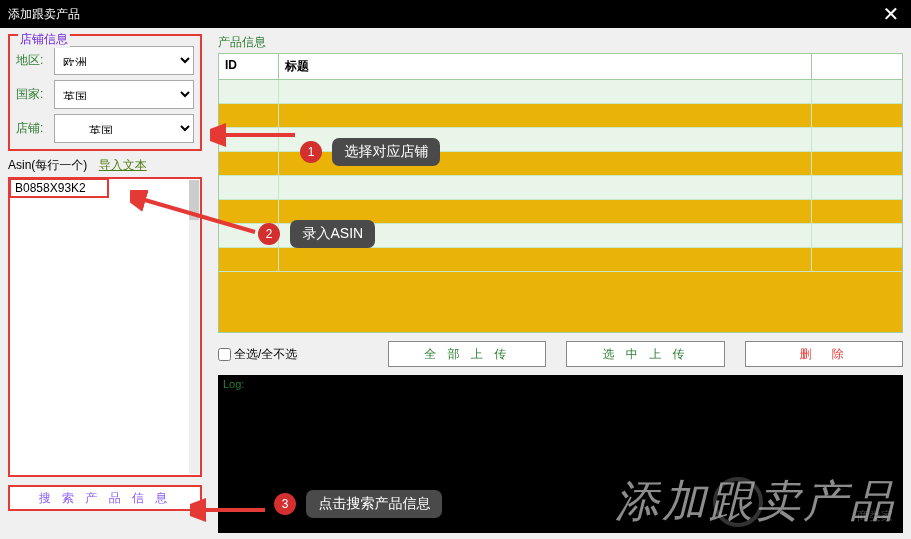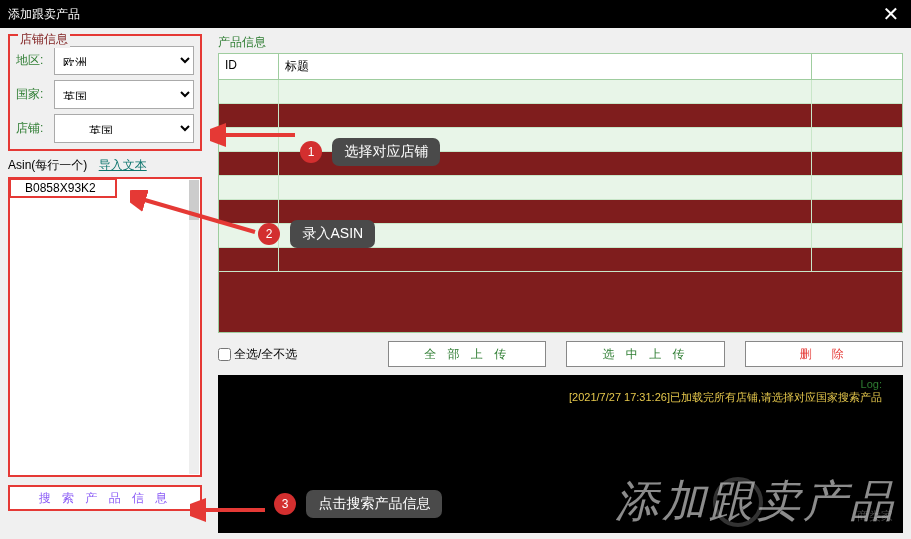--- a/index.html
+++ b/index.html
@@ -5,52 +5,52 @@
     * { margin: 0; padding: 0; box-sizing: border-box; font-family: "Microsoft YaHei", Arial, sans-serif; }
     body { width: 911px; height: 539px; background: #f0f0f0; position: relative; overflow: hidden; }
     .titlebar { background: #000; color: #fff; height: 28px; display: flex; align-items: center; padding: 0 8px; font-size: 12px; }
     .titlebar-title { flex: 1; }
     .close-btn { color: #fff; font-size: 20px; cursor: pointer; width: 24px; text-align: center; }
     .main { display: flex; height: calc(100% - 28px); }
     .left-panel { width: 210px; padding: 6px 8px; }
     .right-panel { flex: 1; padding: 6px 8px; display: flex; flex-direction: column; }
     .fieldset { border: 1px solid #e0e0e0; padding: 6px; margin-bottom: 6px; }
     .fieldset.red { border: 2px solid #e53935; }
-    .legend { color: #7f1d1d; font-size: 12px; margin-bottom: 4px; display: inline-block; background: #f0f0f0; padding: 0 2px; position: relative; top: -13px; left: 2px; }
+    .legend { color: #6d28d9; font-size: 12px; margin-bottom: 4px; display: inline-block; background: #f0f0f0; padding: 0 2px; position: relative; top: -13px; left: 2px; }
     .legend-wrap { height: 4px; }
     .field-row { display: flex; align-items: center; margin-bottom: 5px; }
     .field-label { color: #2e7d32; font-size: 12px; width: 38px; }
     .field-select { flex: 1; height: 29px; font-size: 12px; border: 1px solid #aaa; background: #fff; padding: 8px 4px; }
     .asin-header { font-size: 12px; margin: 6px 0 3px 0; }
-    .asin-header a { color: #0f766e; text-decoration: underline; margin-left: 8px; cursor: pointer; }
+    .asin-header a { color: #4d7c0f; text-decoration: underline; margin-left: 8px; cursor: pointer; }
     .asin-box { border: 2px solid #e53935; height: 300px; background: #fff; position: relative; }
-    .asin-input-highlight { border: 2px solid #e53935; padding: 1px 14px; font-size: 12px; width: 108px; position: absolute; top: -1px; left: -1px; background: #fff; }
+    .asin-input-highlight { border: 2px solid #e53935; padding: 1px 4px; font-size: 12px; width: 100px; position: absolute; top: -1px; left: -1px; background: #fff; }
     .scrollbar-fake { position: absolute; right: 1px; top: 1px; bottom: 1px; width: 10px; background: #eee; }
     .scrollbar-thumb { background: #ccc; width: 100%; height: 40px; }
     .search-btn { width: 100%; height: 26px; margin-top: 8px; border: 2px solid #e53935; background: #fff; color: #8b5cf6; font-size: 12px; letter-spacing: 4px; cursor: pointer; }
     .product-info-legend { color: #2e7d32; font-size: 12px; margin-bottom: 2px; }
-    .grid { border: 1px solid #9fcd9f; background: #7f1d1d; height: 280px; position: relative; }
+    .grid { border: 1px solid #9fcd9f; background: #eab308; height: 280px; position: relative; font-weight: bold; }
     .grid-header { display: flex; background: #fff; border-bottom: 1px solid #9fcd9f; }
     .grid-header-cell { padding: 4px 6px; font-size: 12px; border-right: 1px solid #9fcd9f; }
     .grid-header-cell:first-child { width: 60px; }
     .grid-header-cell:nth-child(2) { flex: 1; }
     .grid-header-cell:last-child { width: 90px; border-right: none; }
     .grid-body { }
     .grid-row { display: flex; height: 24px; border-bottom: 1px solid #c8e6c8; }
     .grid-row.alt { background: #e8f5e8; }
     .grid-cell { border-right: 1px solid #c8e6c8; }
     .grid-cell:first-child { width: 60px; }
     .grid-cell:nth-child(2) { flex: 1; }
     .grid-cell:last-child { width: 90px; border-right: none; }
     .action-row { display: flex; align-items: center; gap: 20px; margin-top: 8px; }
     .checkbox-wrap { font-size: 12px; display: flex; align-items: center; gap: 3px; width: 150px; }
     .action-btn { flex: 1; height: 26px; background: #fff; border: 1px solid #888; font-size: 12px; cursor: pointer; letter-spacing: 4px; }
     .action-btn.green { color: #2e7d32; }
     .action-btn.red { color: #e53935; }
-    .log-area { flex: 1; background: #000; margin-top: 8px; padding: 3px 21px; font-size: 11px; position: relative; overflow: hidden; text-align: right; }
+    .log-area { flex: 1; background: #000; margin-top: 8px; padding: 3px 5px; font-size: 11px; position: relative; overflow: hidden; }
     .log-label { color: #2e7d32; }
     .log-line { color: #e6c84c; }
     .annotation { position: absolute; pointer-events: none; z-index: 100; }
     .step-badge { display: inline-flex; width: 22px; height: 22px; border-radius: 11px; background: #d32f2f; color: #fff; font-size: 12px; align-items: center; justify-content: center; }
     .step-label { display: inline-block; background: #4a4a4a; color: #fff; font-size: 14px; padding: 5px 12px; border-radius: 7px; margin-left: 6px; }
     .arrow-svg { position: absolute; }
     .watermark { position: absolute; right: 6px; bottom: 2px; color: rgba(255,255,255,0.55); font-size: 44px; font-style: italic; font-family: "STKaiti","KaiTi",serif; letter-spacing: 3px; pointer-events: none; z-index: 50; text-shadow: 0 0 2px rgba(0,0,0,0.5); }
     .watermark-sub { position: absolute; right: 10px; bottom: 8px; color: rgba(180,180,180,0.4); font-size: 12px; pointer-events: none; z-index: 49; }
     .watermark-circ { position: absolute; right: 140px; bottom: 6px; width: 50px; height: 50px; border: 4px solid rgba(255,255,255,0.2); border-radius: 50%; z-index: 48; pointer-events: none; }
   </style>
@@ -151,21 +151,20 @@
         <input type="checkbox" style="">
         <span>全选/全不选</span>
       </label>
       <button class="action-btn green">全 部 上 传</button>
       <button class="action-btn green">选 中 上 传</button>
       <button class="action-btn red">删　除</button>
     </div>
 
     <div class="log-area">
       <div class="log-label">Log:</div>
-      <div class="log-line">[2021/7/27 17:31:26]已加载完所有店铺,请选择对应国家搜索产品</div>
       <div class="watermark-circ"></div>
       <div class="watermark">添加跟卖产品</div>
       <div class="watermark-sub">商类家</div>
     </div>
   </div>
 </div>
 
 <svg class="annotation arrow-svg" style="left:210px; top:120px; width:90px; height:30px;">
   <defs>
       <marker id="ah1" markerWidth="10" markerHeight="10" refX="2" refY="3" orient="auto">

